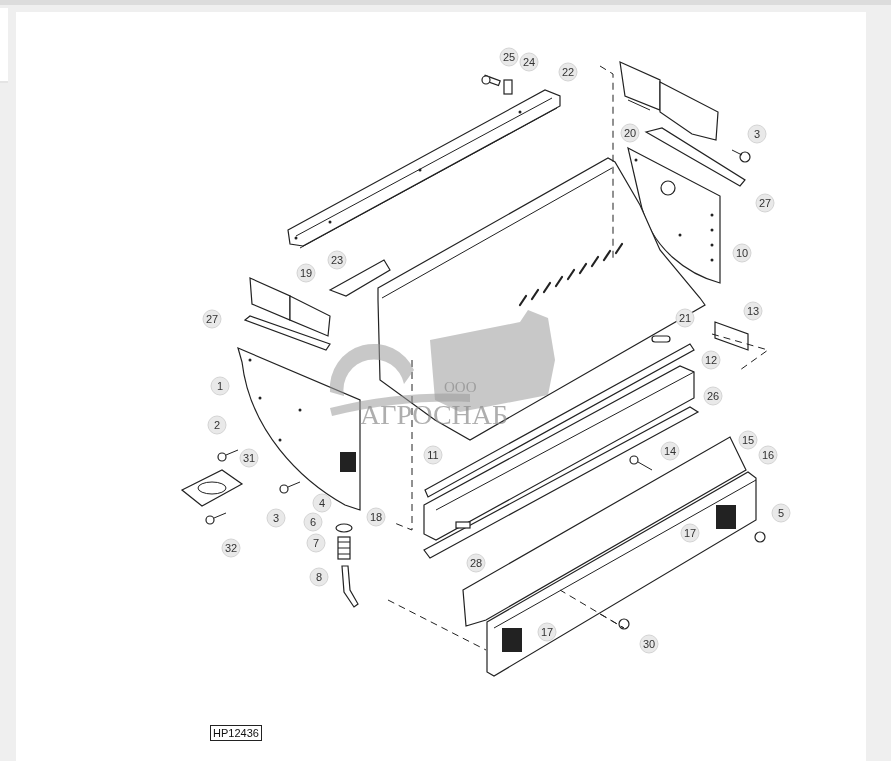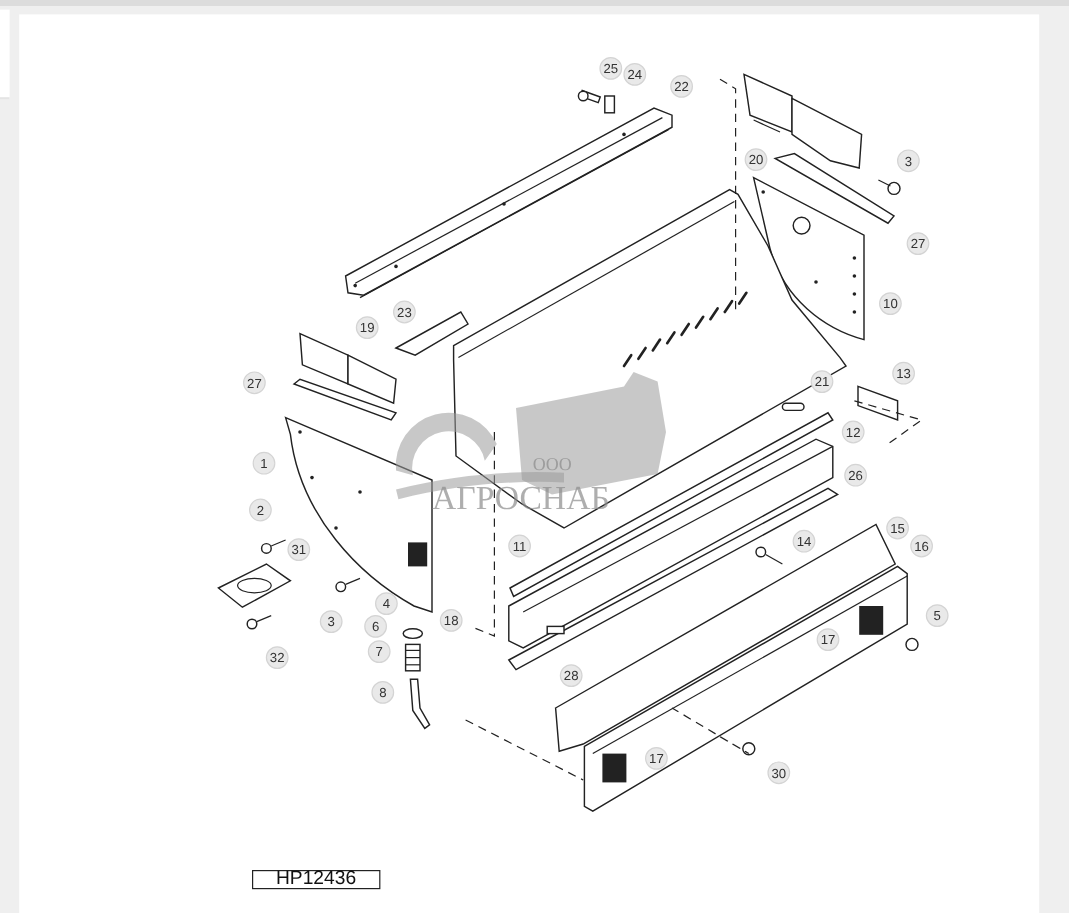--- a/index.html
+++ b/index.html
@@ -19,21 +19,21 @@
   .callout-text { font-family:"Liberation Sans", sans-serif; font-size:11px; fill:#333; text-anchor:middle; }
   .part { fill:#fff; stroke:#222; stroke-width:1.2; }
   .thin { fill:none; stroke:#222; stroke-width:1; }
   .dash { fill:none; stroke:#222; stroke-width:1; stroke-dasharray:7 5; }
   .hole { fill:#222; }
   .slot { stroke:#222; stroke-width:2.2; stroke-linecap:round; }
   .watermark { fill:#9a9a9a; opacity:0.55; }
   .wm-text { font-family:"Liberation Serif", serif; fill:#8c8c8c; opacity:0.7; }
   .fig-label {
     position:absolute; left:194px; top:713px; border:1px solid #222;
-    font-size:16px; padding:0 19px; line-height:14px; color:#111; background:#fff;
+    font-size:11px; padding:0 2px; line-height:14px; color:#111; background:#fff;
   }
 </style>
 </head>
 <body>
 
 <div class="topbar"></div>
 <div class="left-panel"></div>
 
 <div class="card">
   <svg width="850" height="760" viewBox="16 12 850 760">

